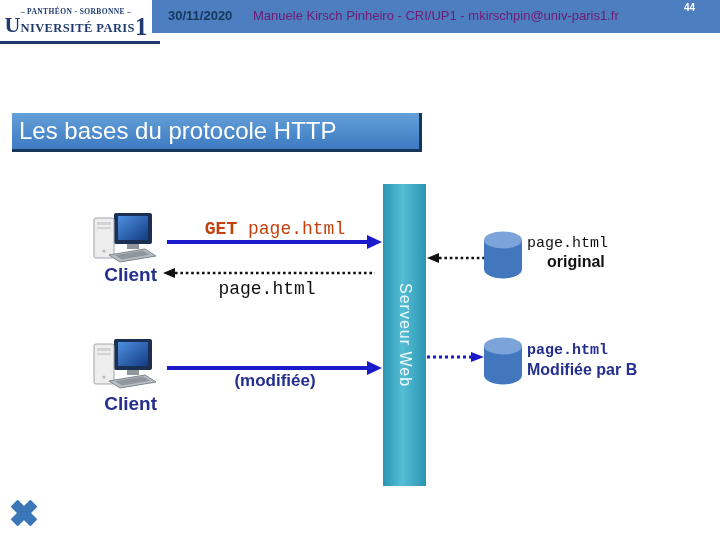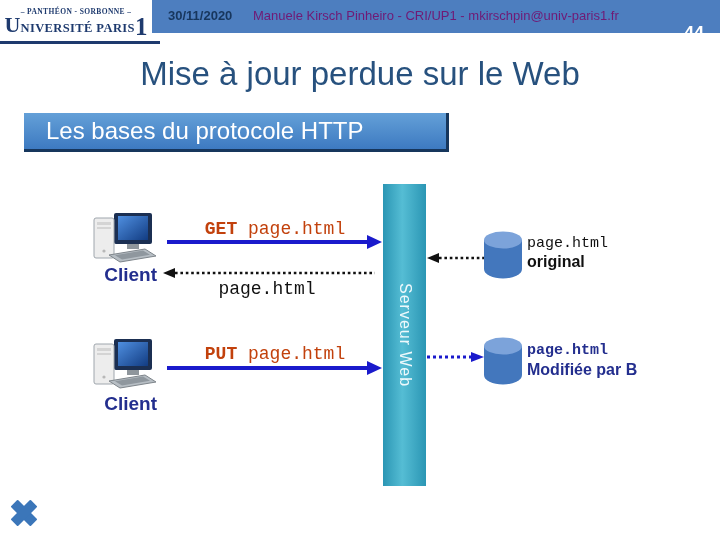--- a/index.html
+++ b/index.html
@@ -13,46 +13,46 @@
     background:var(--header-bar,#4d7ebf);
   }
   .hdr-date{
     position:absolute;left:168px;top:8px;font-size:13px;font-weight:600;
     color:var(--date-navy,#17365d);
   }
   .hdr-author{
     position:absolute;left:253px;top:8px;font-size:13px;color:#701a75;
   }
   .hdr-page{
-    position:absolute;left:684px;top:23px;font-size:18px;font-weight:bold;color:#ffffff;
+    position:absolute;left:684px;top:2px;font-size:10px;font-weight:bold;color:#ffffff;
   }
   .logo{
     position:absolute;left:0;top:0;width:152px;height:40px;background:#ffffff;
     color:var(--logo-navy,#1e3a6e);text-align:center;
   }
   .logo-line1{font-size:7.5px;letter-spacing:.4px;margin-top:7px;font-family:"Liberation Serif",serif;font-weight:bold;}
   .logo-line2{font-family:Liberation Serif, serif;line-height:18px;margin-top:0;}
   .logo-initial{font-size:22px;font-weight:bold;}
   .logo-rest{font-size:12.5px;font-weight:bold;letter-spacing:.4px;}
   .logo-one{font-size:25px;font-weight:bold;vertical-align:-3px;}
   .logo-underline{
     position:absolute;left:0;top:41px;width:160px;height:3px;
     background:var(--logo-navy,#1e3a6e);
   }
   
   .slide-title{
     position:absolute;left:0;top:55px;width:720px;text-align:center;
     font-size:33px;font-weight:500;color:var(--title-blue,#27517e);margin:0;
   }
   .section-banner{
-    position:absolute;left:24px;top:113px;width:400px;height:36px;
+    position:absolute;left:12px;top:113px;width:400px;height:36px;
     background:linear-gradient(180deg,var(--banner-top,#64a0d8),var(--banner-bottom,#3d7ac1));
     border-right:3px solid var(--banner-border,#16365c);
     border-bottom:3px solid var(--banner-border,#16365c);
-    color:#ffffff;font-size:24px;line-height:36px;padding-left:22px;
+    color:#ffffff;font-size:24px;line-height:36px;padding-left:7px;
   }
   
   .abs{position:absolute;}
   .mono{font-family:"Liberation Mono","DejaVu Sans Mono",monospace;}
   .req-label{
     left:167px;width:216px;text-align:center;font-size:18px;color:#c2410c;
   }
   .req-label b{font-weight:bold;}
   .resp-label{
     left:167px;width:200px;text-align:center;font-size:18px;color:#111111;
@@ -115,21 +115,20 @@
   <div class="header-bar"></div>
   <div class="logo">
     <div class="logo-line1">– PANTHÉON - SORBONNE –</div>
     <div class="logo-line2"><span class="logo-initial">U</span><span class="logo-rest">NIVERSITÉ PARIS</span><span class="logo-one">1</span></div>
   </div>
   <div class="logo-underline"></div>
   <span class="hdr-date abs" style="left:168px;top:8px;">30/11/2020</span>
   <span class="hdr-author">Manuele Kirsch Pinheiro - CRI/UP1 - mkirschpin@univ-paris1.fr</span>
   <span class="hdr-page">44</span>
 
-  <h1 class="slide-title">Mise à jour perdue sur le Web</h1>
   <div class="section-banner">Les bases du protocole HTTP</div>
 
   <svg class="abs" style="left:93px;top:211px" width="64" height="52" viewBox="0 0 64 52">
       <use href="#pc-shape"></use>
     </svg>
   <div class="abs client-label" style="top:264px;">Client</div>
 
   <div class="abs req-label mono" style="top:219px;"><b>GET</b><span> page.html</span></div>
   <svg class="abs arrow-solid" style="left:167px;top:234px" width="216" height="16">
     <line x1="0" y1="8" x2="201" y2="8"></line>
@@ -140,39 +139,39 @@
     <line x1="13" y1="6" x2="213" y2="6"></line>
       <polygon points="13,1 1,6 13,11"></polygon>
   </svg>
   <div class="abs resp-label mono" style="top:279px;">page.html</div>
 
   <svg class="abs" style="left:93px;top:337px" width="64" height="52" viewBox="0 0 64 52">
       <use href="#pc-shape"></use>
     </svg>
   <div class="abs client-label" style="top:393px;">Client</div>
 
-  <div class="abs req-label mono" style="top:344px;"><b>PUT</b><span> page.html</span></div>
   <svg class="abs arrow-solid" style="left:167px;top:360px" width="216" height="16">
     <line x1="0" y1="8" x2="201" y2="8"></line>
       <polygon points="200,1 215,8 200,15"></polygon>
   </svg>
+  <div class="abs note-label" style="top:371px;">(modifiée)</div>
 
   <div class="abs server-bar">
     <span class="server-label">Serveur Web</span>
   </div>
 
   <svg class="abs arrow-dot-black" style="left:426px;top:252px" width="60" height="12">
     <line x1="13" y1="6" x2="59" y2="6"></line>
       <polygon points="13,1 1,6 13,11"></polygon>
   </svg>
   <svg class="abs" style="left:483px;top:231px" width="40" height="48" viewBox="0 0 40 48">
       <use href="#cylinder-shape"></use>
     </svg>
   <div class="abs file-name mono" style="top:235px;">page.html</div>
-  <div class="abs file-note" style="top:253px;">original</div>
+  <div class="abs file-note" style="top:253px;margin-left:20px;">original</div>
 
   <svg class="abs arrow-dot-blue" style="left:427px;top:351px" width="58" height="12">
     <line x1="0" y1="6" x2="45" y2="6"></line>
       <polygon points="44,1 57,6 44,11"></polygon>
   </svg>
   <svg class="abs" style="left:483px;top:337px" width="40" height="48" viewBox="0 0 40 48">
       <use href="#cylinder-shape"></use>
     </svg>
   <div class="abs file-name mono navy" style="top:342px;">page.html</div>
   <div class="abs file-note navy" style="top:361px;">Modifiée par B</div>

